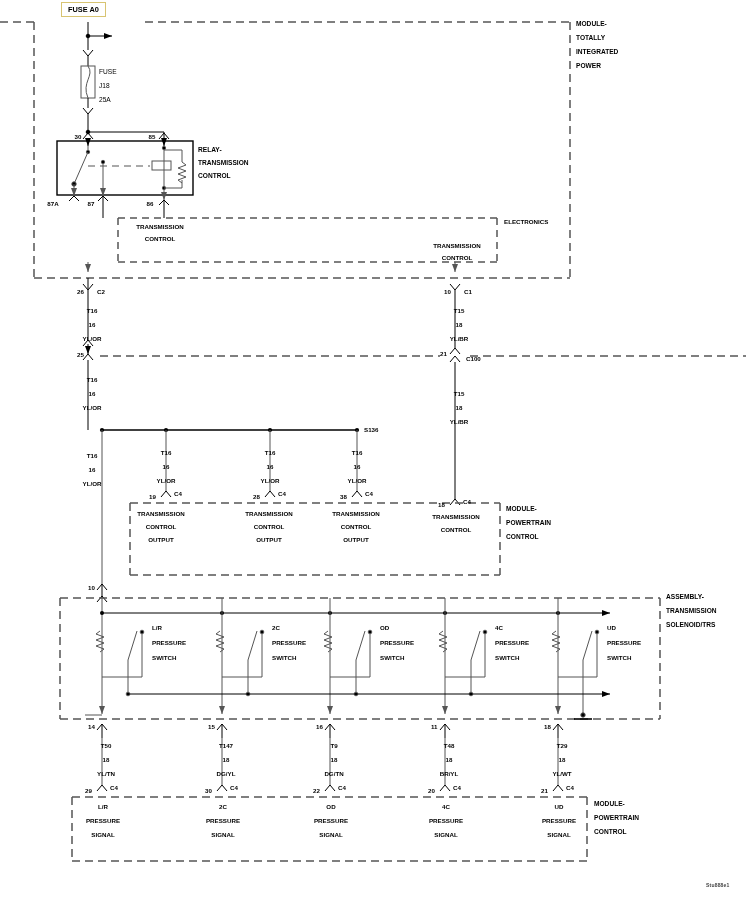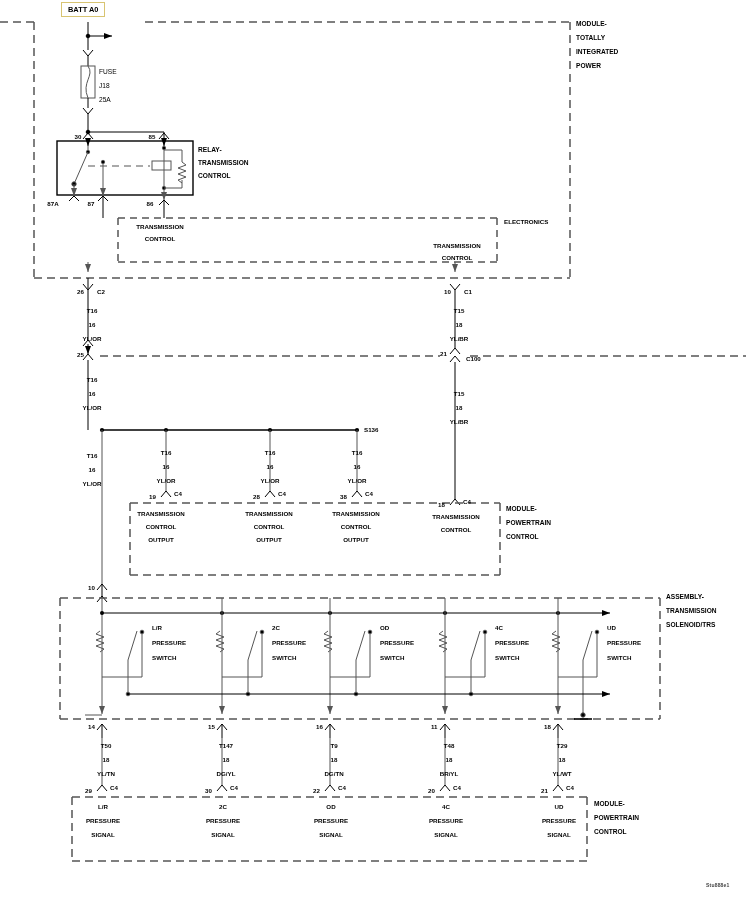--- a/index.html
+++ b/index.html
@@ -262,21 +262,21 @@
   </g>
 
   <g stroke="#555" stroke-width="1.5" fill="none" stroke-dasharray="8,5">
     <path d="M72,797 L587,797"></path>
     <path d="M72,797 L72,861"></path>
     <path d="M72,861 L587,861"></path>
     <path d="M587,797 L587,861"></path>
   </g>
 </svg>
 
-<div class="battbox" style="left:61px;top:2px;">BATT A0</div>
+<div class="battbox" style="left:61px;top:2px;">FUSE A0</div>
 
 <div class="lbl t65" style="left:99px;top:68px;">FUSE</div>
 <div class="lbl t65" style="left:99px;top:82px;">J18</div>
 <div class="lbl t65" style="left:99px;top:96px;">25A</div>
 
 <div class="lbl t6 b ctr" style="left:78px;top:133px;">30</div>
 <div class="lbl t6 b ctr" style="left:152px;top:133px;">85</div>
 <div class="lbl t6 b ctr" style="left:53px;top:200px;">87A</div>
 <div class="lbl t6 b ctr" style="left:91px;top:200px;">87</div>
 <div class="lbl t6 b ctr" style="left:150px;top:200px;">86</div>

